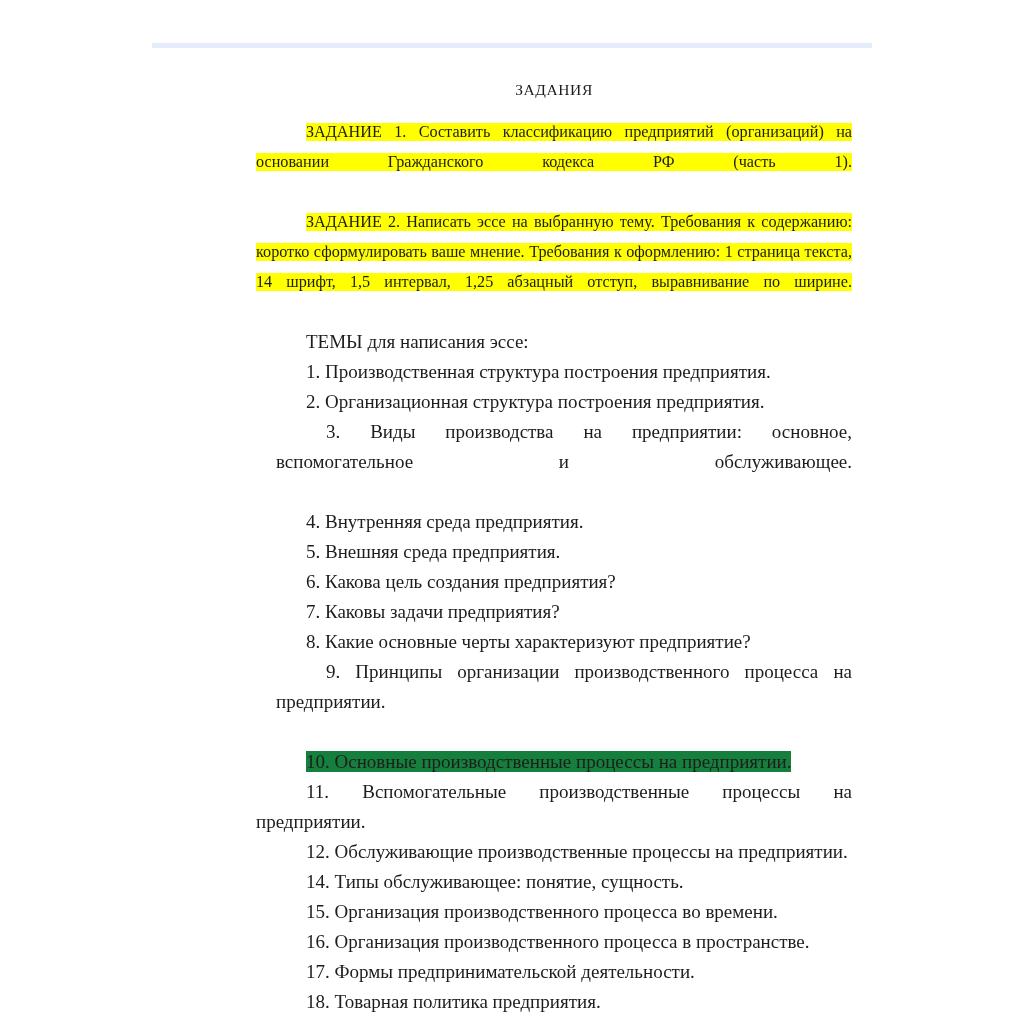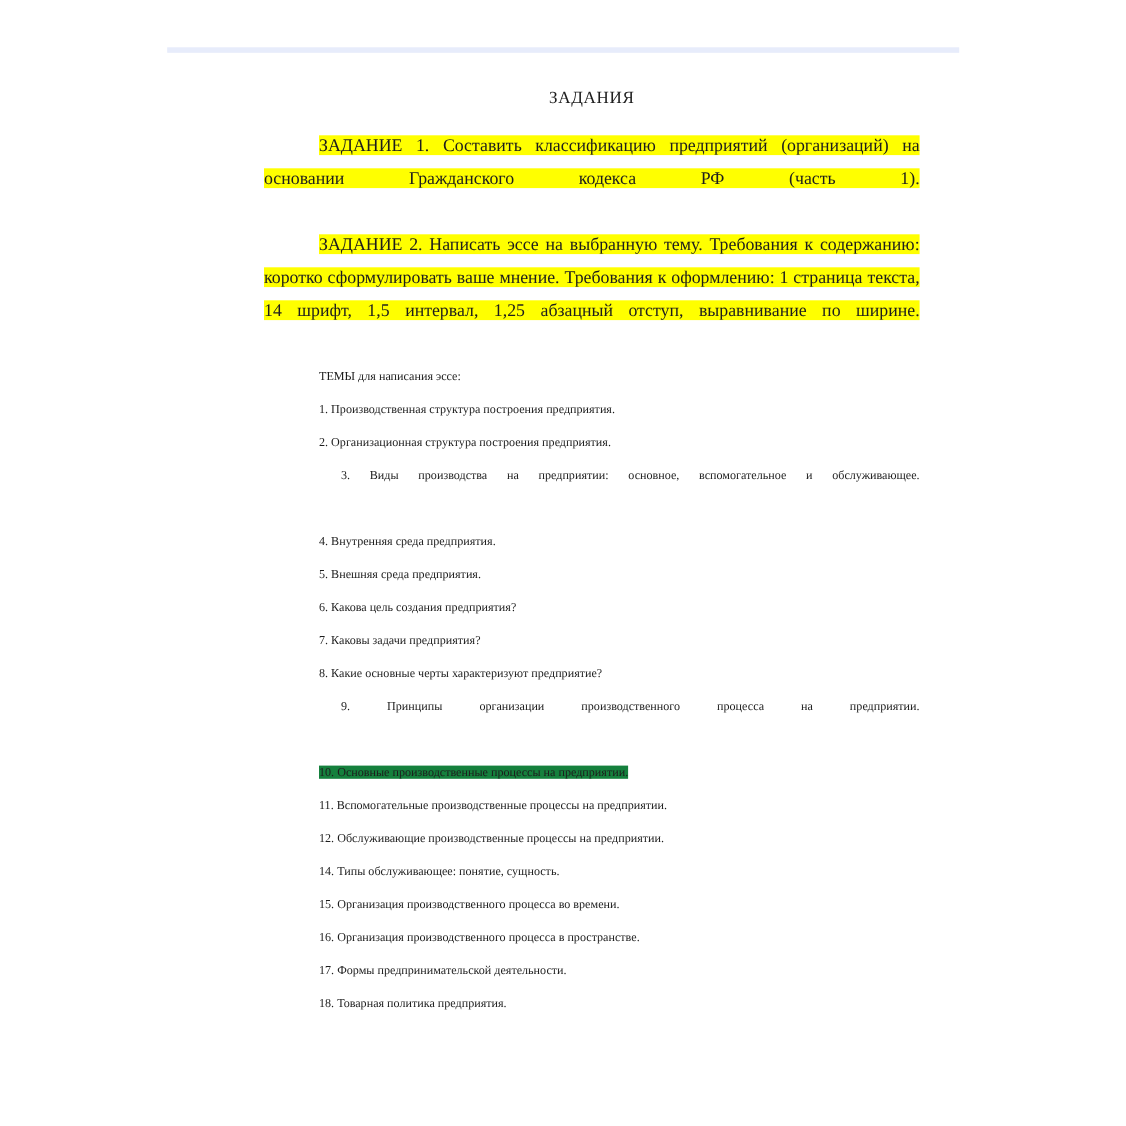--- a/index.html
+++ b/index.html
@@ -30,21 +30,21 @@
     position: absolute;
     left: 152px;
     top: 43px;
     width: 720px;
     height: 5px;
     background: #e7ecfb;
   }
 
   .doc-body {
     position: absolute;
-    left: 240px;
+    left: 256px;
     top: 78px;
     width: 596px;
   }
 
   .doc-title {
     text-align: center;
     font-size: 15.5px;
     letter-spacing: 0.6px;
     line-height: 1.5;
     margin: 0 0 16px 0;
@@ -67,21 +67,21 @@
   }
   p.para.hl .mark {
     background: #ffff00;
     box-decoration-break: clone;
     -webkit-box-decoration-break: clone;
   }
 
   
   p.item {
     margin: 0;
-    font-size: 11px;
+    font-size: 19px;
     line-height: 30px;
     text-align: justify;
     text-indent: 50px;
   }
   p.item .mark {
     background: #15803d;
     box-decoration-break: clone;
     -webkit-box-decoration-break: clone;
   }
 

